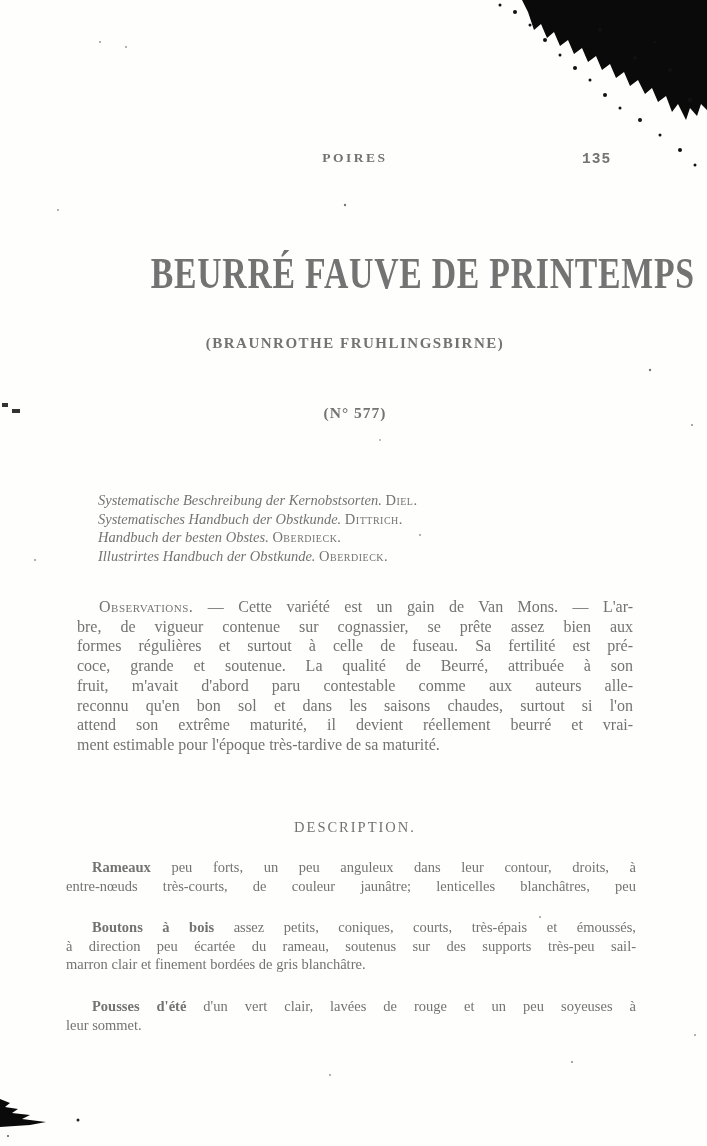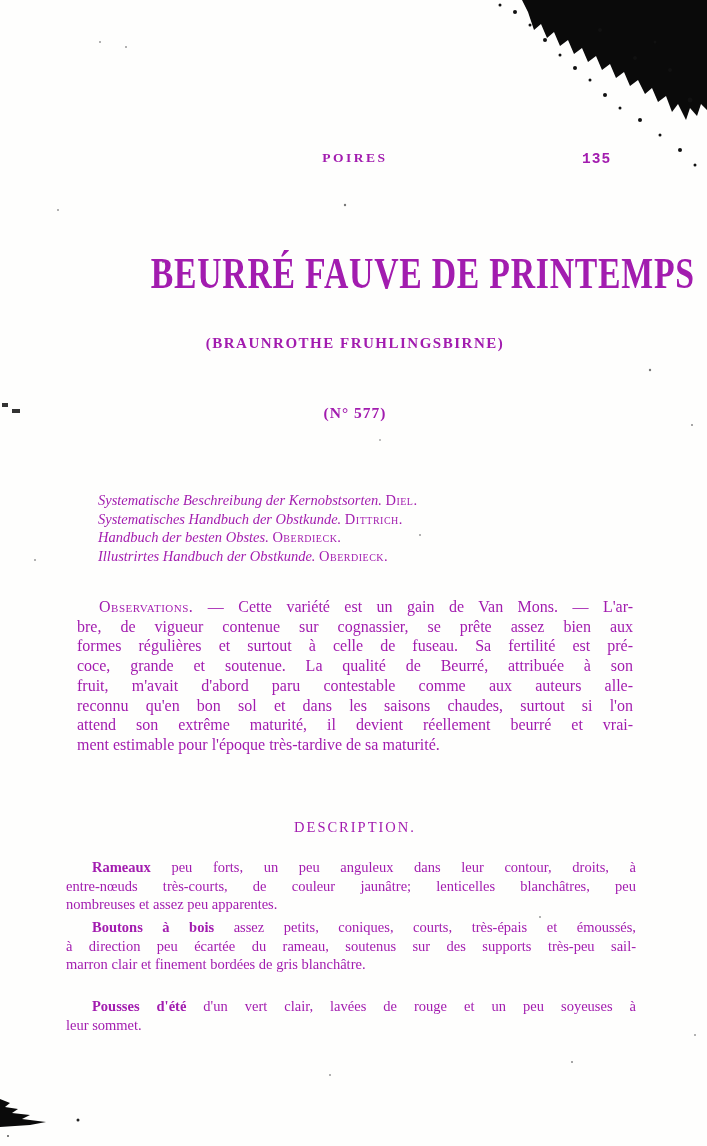--- a/index.html
+++ b/index.html
@@ -1,18 +1,18 @@
 <!DOCTYPE html>
 <html><head>
 <meta charset="utf-8">
 <style>
   html,body{margin:0;padding:0;background:#ffffff;}
   .page{
     position:relative;width:707px;height:1146px;background:#fefefd;
-    overflow:hidden;font-family:"Liberation Serif",serif;color:#a21caf;
+    overflow:hidden;font-family:"Liberation Serif",serif;color:#737373;
   }
   .abs{position:absolute;}
   .centercol{position:absolute;left:60px;width:590px;text-align:center;}
   .running-head{top:150px;font-size:13.5px;font-weight:bold;letter-spacing:2.5px;}
   .page-number{left:582px;top:151px;font-size:14.5px;font-weight:bold;letter-spacing:1px;font-family:Liberation Mono, monospace;}
   .main-title{top:247px;font-size:45px;font-weight:bold;white-space:nowrap;}
   .main-title .stretch{display:inline-block;transform:scaleX(.75);transform-origin:center;letter-spacing:1px;}
   .subtitle{top:335px;font-size:15px;font-weight:bold;letter-spacing:1.5px;}
   .catalog-number{top:404px;font-size:15.5px;font-weight:bold;letter-spacing:1px;}
   .biblio{left:98px;top:491px;width:540px;font-size:14.5px;line-height:18.7px;}
@@ -111,21 +111,20 @@
     <div class="line">reconnu qu'en bon sol et dans les saisons chaudes, surtout si l'on</div>
     <div class="line">attend son extrême maturité, il devient réellement beurré et vrai-</div>
     <div class="line last">ment estimable pour l'époque très-tardive de sa maturité.</div>
   </div>
 
   <div class="centercol desc-heading">DESCRIPTION.</div>
 
   <div class="abs descpara p-rameaux">
     <div class="line indent"><span class="lead">Rameaux</span><span> peu forts, un peu anguleux dans leur contour, droits, à</span></div>
     <div class="line">entre-nœuds très-courts, de couleur jaunâtre; lenticelles blanchâtres, peu</div>
-    <div class="line last">nombreuses et assez peu apparentes.</div>
   </div>
 
   <div class="abs descpara p-boutons">
     <div class="line indent"><span class="lead">Boutons à bois</span><span> assez petits, coniques, courts, très-épais et émoussés,</span></div>
     <div class="line">à direction peu écartée du rameau, soutenus sur des supports très-peu sail-</div>
     <div class="line last">marron clair et finement bordées de gris blanchâtre.</div>
   </div>
 
   <div class="abs descpara p-pousses">
     <div class="line indent"><span class="lead">Pousses d'été</span><span> d'un vert clair, lavées de rouge et un peu soyeuses à</span></div>

